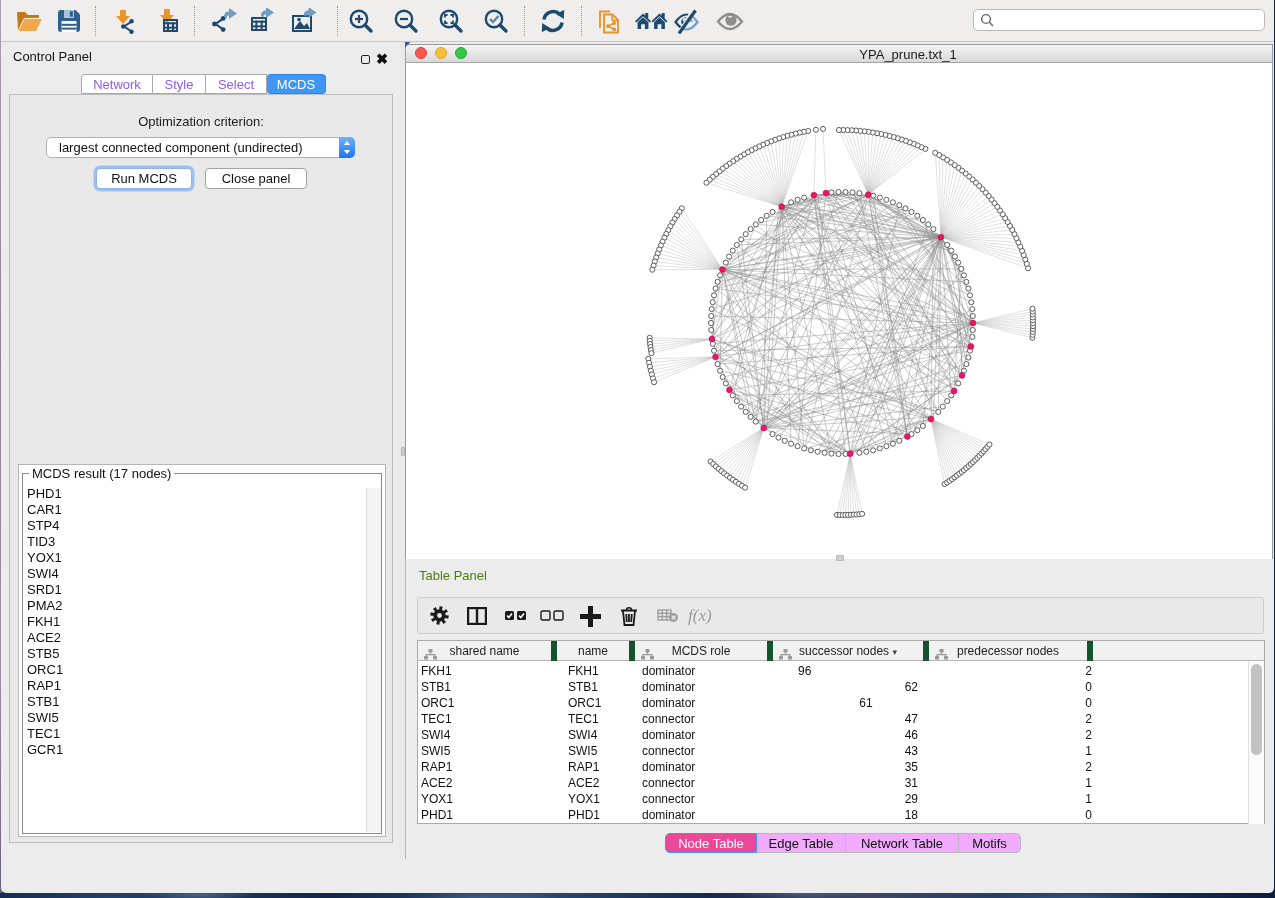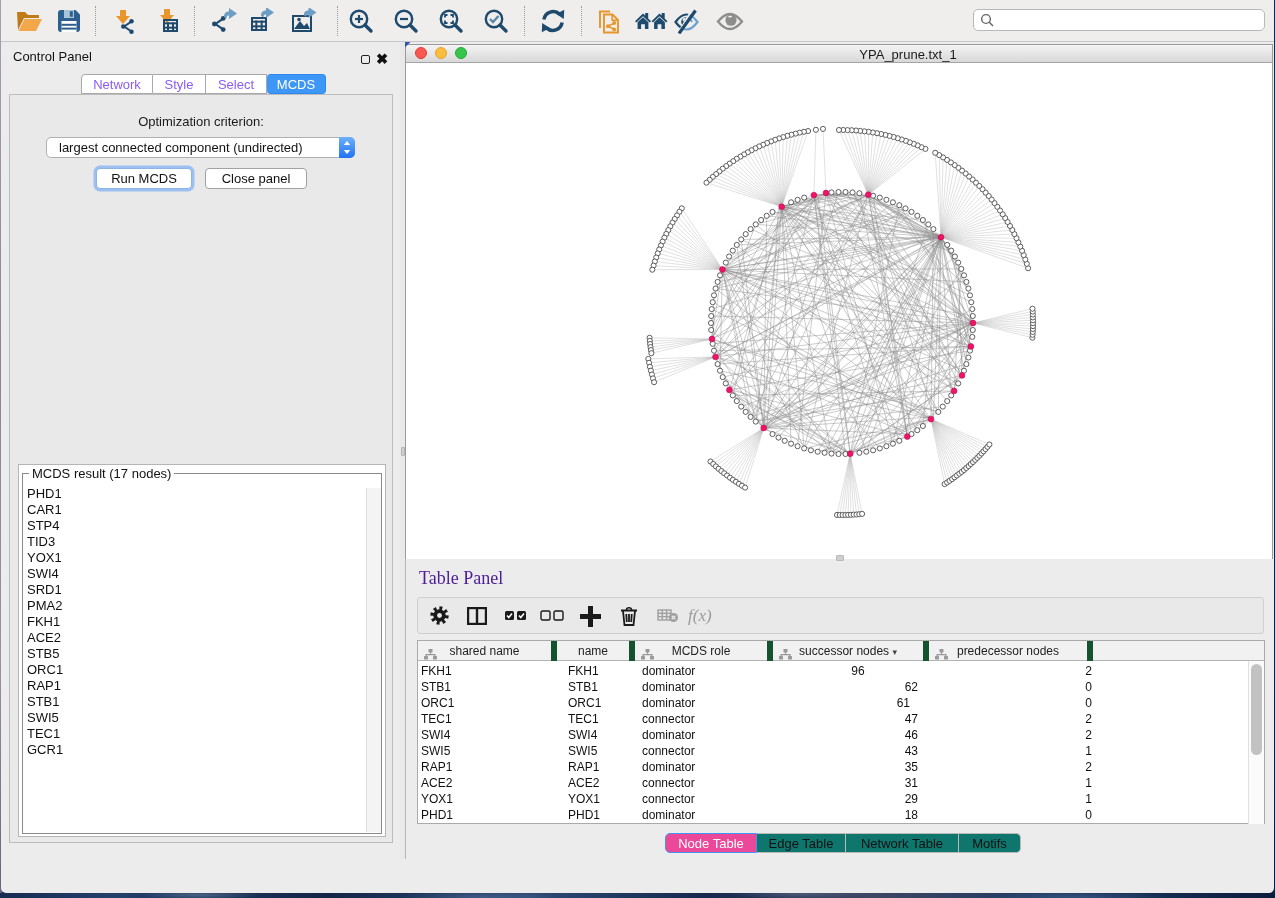--- a/index.html
+++ b/index.html
@@ -49,30 +49,30 @@
 #vsplit { position:absolute; left:399px; top:43px; width:5px; height:816px; background:#e9e9e9; }
 #vhandle { position:absolute; left:0.5px; top:404px; width:4px; height:9px; background:#cfcfcf; border:0.5px solid #b5b5b5; border-radius:1px; }
 
 #netwin { position:absolute; left:404px; top:44px; width:868px; height:515px; border:1px solid #9a9a9a; border-bottom:none; background:#fff; }
 #nettitle { position:absolute; left:0; top:0; width:866px; height:18px; background:linear-gradient(#f4f4f4,#d8d8d8); border-bottom:1px solid #a5a5a5; }
 .tl { position:absolute; top:1.5px; width:12px; height:12px; border-radius:50%; }
 #netname { position:absolute; top:2px; left:69px; width:866px; text-align:center; font-size:13px; color:#1a1a1a; }
 #netcanvas { position:absolute; left:0; top:19px; width:866px; height:496px; background:#fff; overflow:hidden; }
 
 #tpanel { position:absolute; left:404px; top:559px; width:868px; height:300px; background:#ececec; border-left:1px solid #b5b5b5; }
-#tpanel .ptitle { position:absolute; left:13px; top:9px; font-size:18px; color:#4c1d95;font-family:Liberation Serif, serif; }
+#tpanel .ptitle { position:absolute; left:13px; top:9px; font-size:13px; color:#4d7c0f; }
 #ttoolbar { position:absolute; left:11px; top:38px; width:847px; height:37px; background:#e9e9e9; border:1px solid #cfcfcf; border-radius:3px; }
 #ttable { position:absolute; left:11px; top:81px; width:848px; height:184px; background:#fff; border:1px solid #aaa; }
 #thead { position:absolute; left:0; top:0; width:846px; height:20px; background:#f1f1f1; border-bottom:1px solid #b4b4b4; font-size:12px; color:#222; }
 .thcell { position:absolute; top:0; height:20px; border-right:6px solid #14532d; text-align:center; line-height:20px; }
 .trow { position:absolute; font-size:12px; color:#111; height:16px; line-height:16px; }
 #tsb { position:absolute; right:0; top:20px; width:16px; height:163px; background:#fbfbfb; border-left:1px solid #e0e0e0; }
 #tsbthumb { position:absolute; left:2px; top:3px; width:11px; height:91px; background:#c2c2c2; border-radius:6px; }
 .btabs { position:absolute; top:274px; left:259px; height:20px; }
-.btab { position:relative; float:left; height:20px; line-height:19px; background:#0f766e; border:1px solid #b9b9b9; border-left:none; font-size:13px; color:#111; text-align:center; }
+.btab { position:relative; float:left; height:20px; line-height:19px; background:#f0abfc; border:1px solid #b9b9b9; border-left:none; font-size:13px; color:#111; text-align:center; }
 .btab.first { border-left:1px solid #b9b9b9; border-radius:5px 0 0 5px; }
 .btab.last { border-radius:0 5px 5px 0; }
 .btab.sel { background:#ec4899; color:#fff; border-color:#4194f6; }
 
 #statusbar { position:absolute; left:0; top:859px; width:1273px; height:34px; background:#ececec; border-top:1px solid #c9c9c9; }
 #hambtn { position:absolute; left:11px; top:8px; width:27px; height:20px; background:#f4f4f4; border:1px solid #b0b0b0; }
 #membtn { position:absolute; right:7px; top:7px; width:76px; height:21px; background:#fbfbfb; border:1px solid #adadad; font-size:12px; color:#111; line-height:19px; text-align:right; padding-right:8px; }
 #memdot { position:absolute; left:9px; top:5px; width:11px; height:11px; border-radius:50%; background:#1d9e35; }
 </style>
 </head>
@@ -1086,31 +1086,31 @@
                   <rect x="0" y="7" width="4" height="3.4" rx="0.6"></rect>
                   <rect x="9" y="7" width="4" height="3.4" rx="0.6"></rect>
                   <path d="M6 3 L6 5 L1.5 5 L1.5 7.5 L2.8 7.5 L2.8 6.2 L10.2 6.2 L10.2 7.5 L11.5 7.5 L11.5 5 L7 5 L7 3 Z"></path>
                 </g>
               </svg></span>predecessor nodes</div>
           <div class="thcell" style="left:675px;width:171px;border-right:none"></div>
         </div>
 <div class="trow" style="left:3px;top:22px;width:120px">FKH1</div>
 <div class="trow" style="left:150px;top:22px;width:120px">FKH1</div>
 <div class="trow" style="left:224px;top:22px;width:120px">dominator</div>
-<div class="trow" style="left:380px;top:22px;width:120px;text-align:center">96</div>
+<div class="trow" style="left:380px;top:22px;width:120px;text-align:left">96</div>
 <div class="trow" style="left:545px;top:22px;width:129px;text-align:right">2</div>
 <div class="trow" style="left:3px;top:38px;width:120px">STB1</div>
 <div class="trow" style="left:150px;top:38px;width:120px">STB1</div>
 <div class="trow" style="left:224px;top:38px;width:120px">dominator</div>
 <div class="trow" style="left:380px;top:38px;width:120px;text-align:right">62</div>
 <div class="trow" style="left:545px;top:38px;width:129px;text-align:right">0</div>
 <div class="trow" style="left:3px;top:54px;width:120px">ORC1</div>
 <div class="trow" style="left:150px;top:54px;width:120px">ORC1</div>
 <div class="trow" style="left:224px;top:54px;width:120px">dominator</div>
-<div class="trow" style="left:372px;top:54px;width:120px;text-align:right">61</div>
+<div class="trow" style="left:388px;top:54px;width:120px;text-align:center">61</div>
 <div class="trow" style="left:545px;top:54px;width:129px;text-align:right">0</div>
 <div class="trow" style="left:3px;top:70px;width:120px">TEC1</div>
 <div class="trow" style="left:150px;top:70px;width:120px">TEC1</div>
 <div class="trow" style="left:224px;top:70px;width:120px">connector</div>
 <div class="trow" style="left:380px;top:70px;width:120px;text-align:right">47</div>
 <div class="trow" style="left:545px;top:70px;width:129px;text-align:right">2</div>
 <div class="trow" style="left:3px;top:86px;width:120px">SWI4</div>
 <div class="trow" style="left:150px;top:86px;width:120px">SWI4</div>
 <div class="trow" style="left:224px;top:86px;width:120px">dominator</div>
 <div class="trow" style="left:380px;top:86px;width:120px;text-align:right">46</div>

